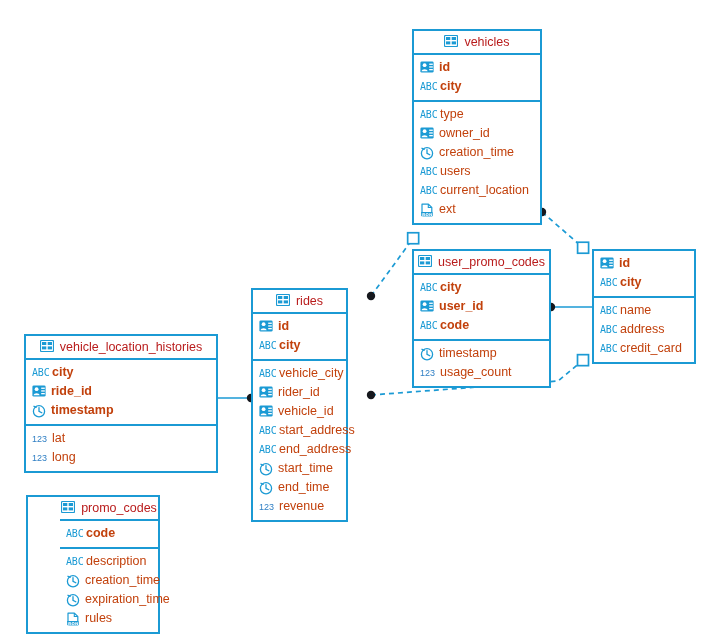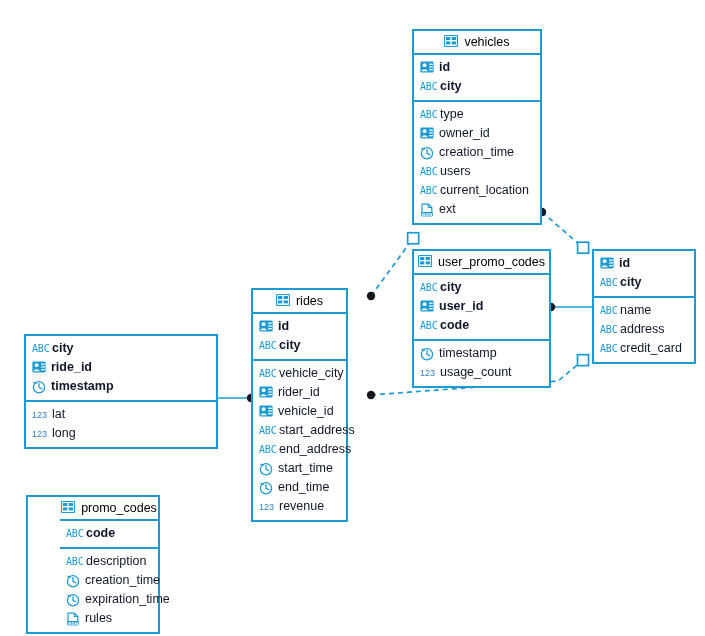--- a/index.html
+++ b/index.html
@@ -47,21 +47,21 @@
     border-bottom: 2px solid #1b9ad4;
     display: flex;
     align-items: center;
     justify-content: center;
     gap: 6px;
     padding: 0 6px;
     background: #ffffff;
   }
   .ent-title {
     font-size: 12.5px;
-    color: #000000;
+    color: #b91c1c;
     line-height: 1;
     white-space: nowrap;
   }
 
   .ent-section {
     box-sizing: border-box;
     padding: 3px 0 4px 0;
   }
   .ent-section.keys {
     border-bottom: 2px solid #1b9ad4;
@@ -71,21 +71,21 @@
     box-sizing: border-box;
     height: 19px;
     display: flex;
     align-items: center;
     gap: 5px;
     padding: 0 6px;
     white-space: nowrap;
   }
   .field-name {
     font-size: 12.5px;
-    color: #0f172a;
+    color: #c2410c;
     line-height: 1;
   }
   .field.key .field-name {
     font-weight: bold;
   }
 
   
   .ico {
     display: inline-block;
     flex: 0 0 auto;
@@ -402,20 +402,32 @@
           </span>
           <span class="field-name">end_time</span>
         </div>
         <div class="field">
           <span class="ico ico-123">123</span>
           <span class="field-name">revenue</span>
         </div>
       </div>
     </div>
     <div class="entity" style="left: 24px; top: 334px; width: 194px;">
+      <div class="ent-header">
+        <span class="ico">
+          <svg width="14" height="12" viewBox="0 0 14 12">
+            <rect x="0.5" y="0.5" width="13" height="11" rx="1" fill="#ffffff" stroke="#1b9ad4" stroke-width="1.2"></rect>
+            <rect x="2" y="2" width="4.3" height="3" fill="#1b9ad4"></rect>
+            <rect x="7.7" y="2" width="4.3" height="3" fill="#1b9ad4"></rect>
+            <rect x="2" y="6.4" width="4.3" height="3" fill="#1b9ad4"></rect>
+            <rect x="7.7" y="6.4" width="4.3" height="3" fill="#1b9ad4"></rect>
+          </svg>
+        </span>
+        <span class="ent-title">vehicle_location_histories</span>
+      </div>
       <div class="ent-section keys">
         <div class="field key">
           <span class="ico ico-abc">ABC</span>
           <span class="field-name">city</span>
         </div>
         <div class="field key">
           <span class="ico">
             <svg width="14" height="12" viewBox="0 0 14 12">
               <rect x="0.4" y="0.4" width="13.2" height="11.2" rx="1.4" fill="#1b9ad4"></rect>
               <circle cx="4.6" cy="4.2" r="1.9" fill="#ffffff"></circle>

